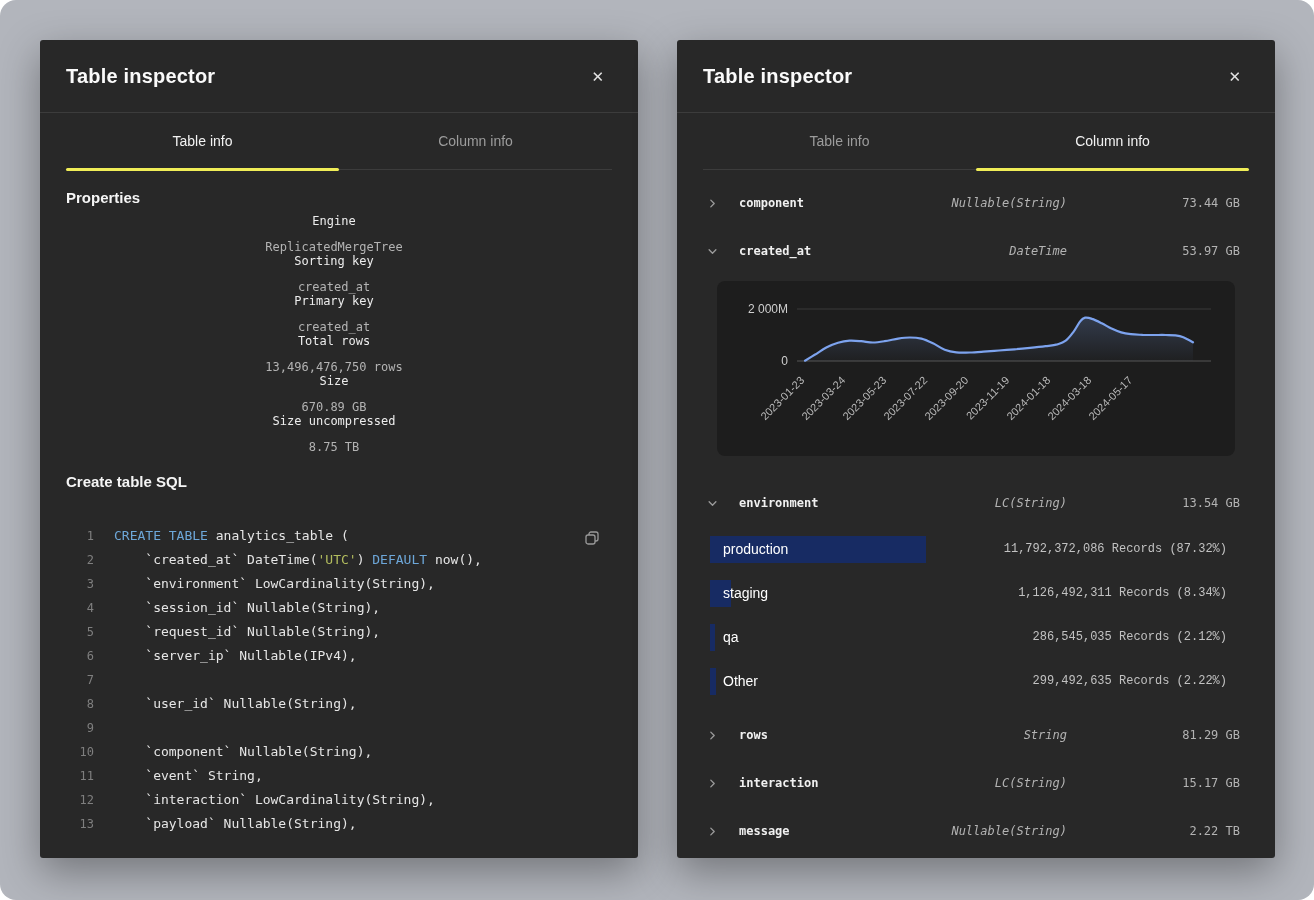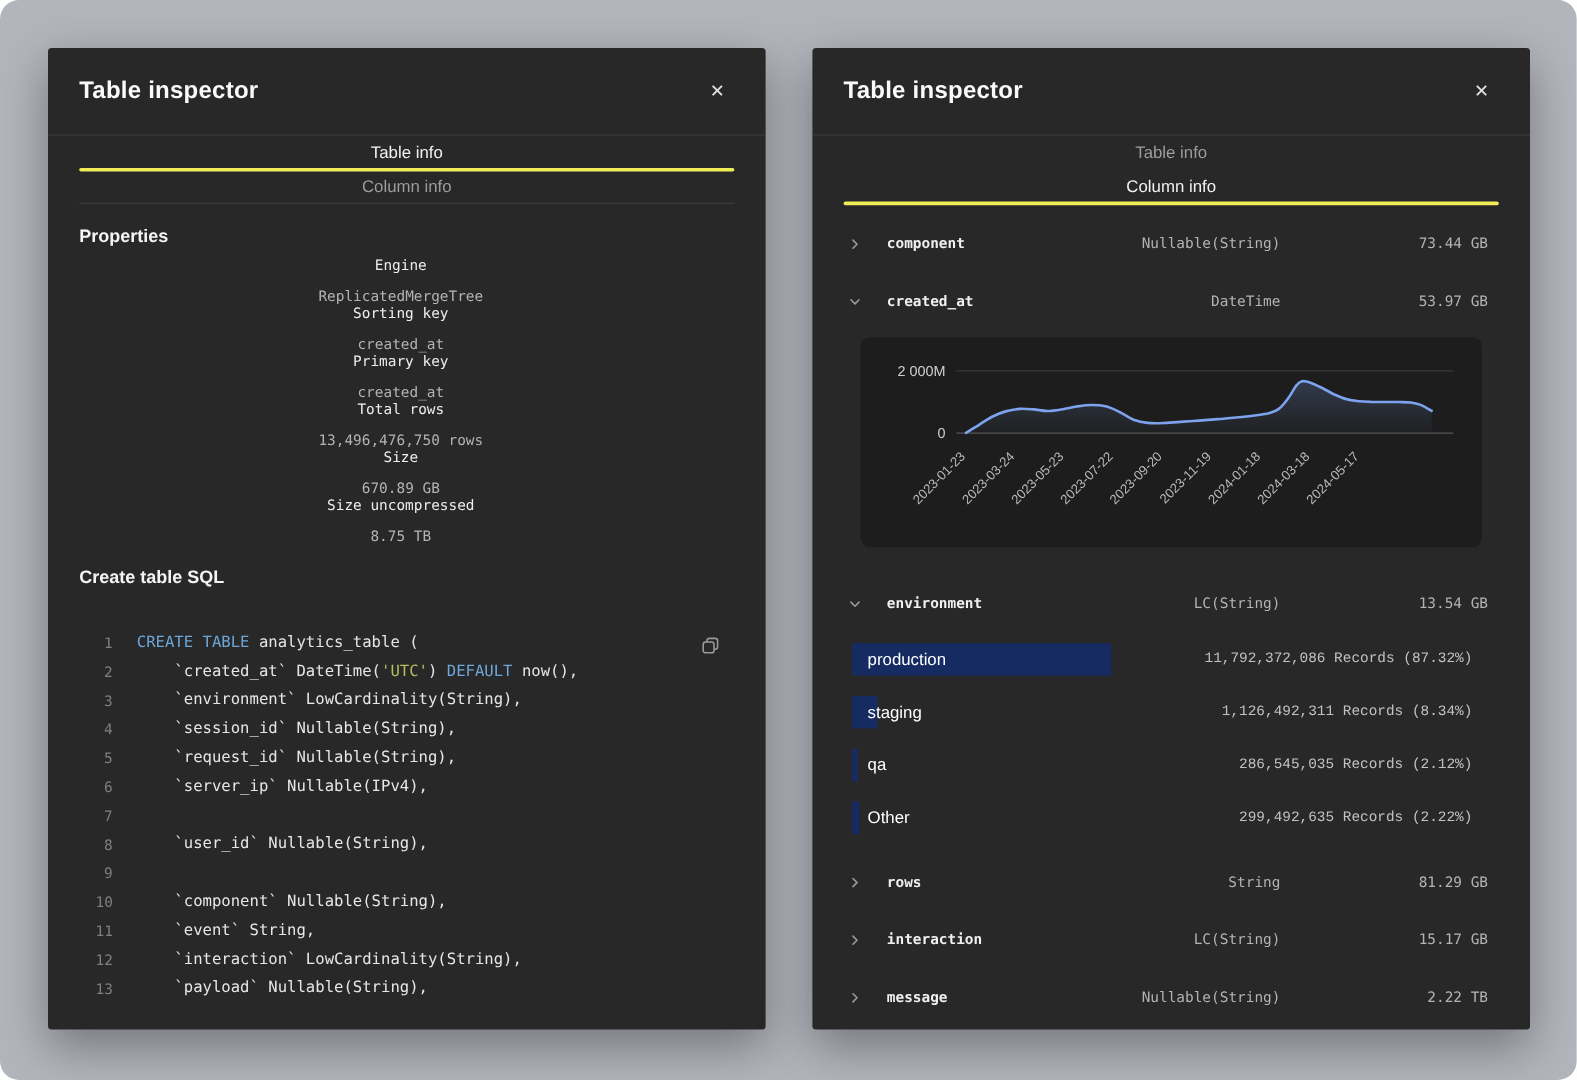--- a/index.html
+++ b/index.html
@@ -10,21 +10,21 @@
          overflow:hidden;box-shadow:0 14px 40px rgba(0,0,0,.35);color:#ededed;}
   .modal-left{left:40px;}
   .modal-right{left:677px;}
 
   .modal-header{height:73px;display:flex;align-items:center;justify-content:space-between;
                 padding:0 30px 0 26px;border-bottom:1px solid #3c3c3c;}
   .modal-title{font-size:20px;font-weight:700;color:#fafafa;letter-spacing:.2px;}
   .close-btn{background:none;border:none;color:#e2e2e2;font-size:15px;line-height:1;cursor:pointer;
              padding:4px;font-family:"Liberation Sans",sans-serif;}
 
-  .tabs{display:flex;height:57px;margin:0 26px;border-bottom:1px solid #3c3c3c;flex-direction:column;}
+  .tabs{display:flex;height:57px;margin:0 26px;border-bottom:1px solid #3c3c3c;}
   .tab{flex:1;display:flex;align-items:center;justify-content:center;font-size:14px;color:#9c9c9c;
        position:relative;cursor:pointer;}
   .tab.active{color:#f2f2f2;}
   .tab.active::after{content:"";position:absolute;left:0;right:0;bottom:-2px;height:3px;
        background:var(--accent,#f0ed57);border-radius:2px;}
 
   
   .content-left{padding:0 36px 0 26px;}
   .section-heading{font-size:15px;font-weight:700;color:#f5f5f5;margin:19px 0 8px;}
   .prop-row{display:flex;justify-content:space-between;align-items:center;height:40px;
@@ -41,21 +41,21 @@
   .tok-str{color:var(--sql-str,#b3bd5e);}
 
   
   .content-right{padding-top:9px;}
   .col-row{display:flex;align-items:center;height:48px;padding:0 35px 0 29px;cursor:pointer;
            font-family:"DejaVu Sans Mono",monospace;font-size:12px;}
   .chev{width:12px;height:12px;flex:none;margin-right:21px;color:#9a9a9a;display:flex;
         align-items:center;justify-content:center;}
   .chev.open svg{transform:rotate(90deg);}
   .col-name{font-weight:700;color:#f0f0f0;}
-  .col-type{margin-left:auto;color:#b3b3b3;}
+  .col-type{margin-left:auto;color:#b3b3b3;font-style:italic;}
   .col-size{width:173px;flex:none;text-align:right;color:#b3b3b3;}
 
   .chart-panel{margin:6px 40px 23px 40px;height:175px;background:#1d1d1d;border-radius:8px;
                position:relative;overflow:hidden;}
   .chart-panel svg{display:block;}
 
   .env-list{padding:0 48px 0 33px;margin-bottom:8px;}
   .env-row{height:44px;display:flex;align-items:center;position:relative;}
   .env-bar{position:absolute;left:0;top:8.5px;height:27px;background:var(--env-bar,#172b63);}
   .env-label{position:relative;margin-left:13px;font-size:14px;color:#ffffff;}

